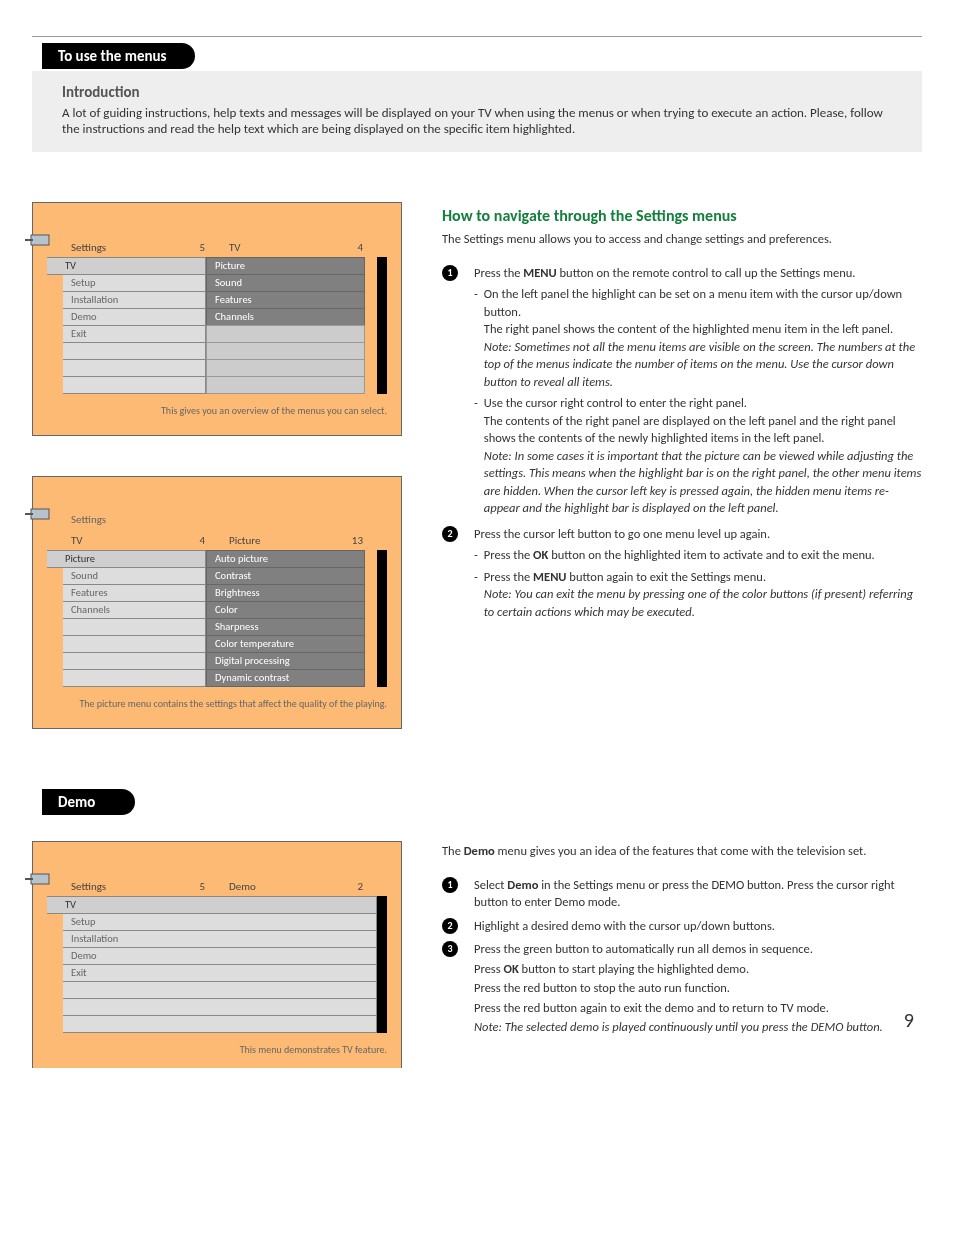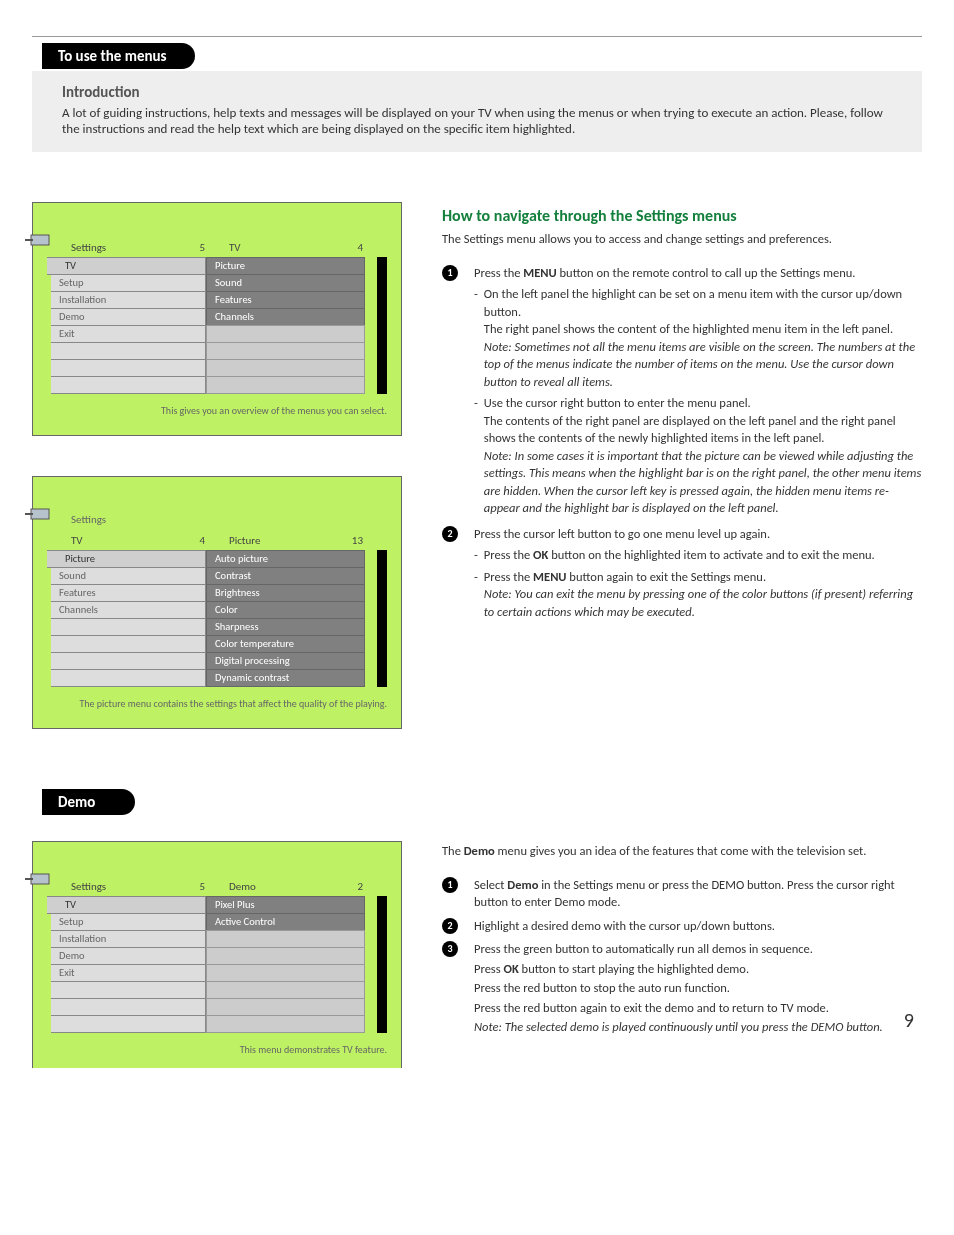--- a/index.html
+++ b/index.html
@@ -94,21 +94,21 @@
     margin-top: 4px;
   }
   .sub .dash { flex-shrink: 0; }
   .note { font-style: italic; }
 
   
   .osd {
     border: 1px solid #666;
     padding: 28px 14px 18px 14px;
     margin-bottom: 40px;
-    background: #bef264;
+    background: #fdba74;
     font-size: 11px;
     color: #555;
   }
   .osd-tab {
     position: relative;
     height: 14px;
     margin-left: -22px;
     margin-bottom: -6px;
     z-index: 2;
   }
@@ -135,21 +135,21 @@
     line-height: 16px;
     padding: 0 8px;
     border: 1px solid #888;
     margin-top: -1px;
     font-size: 10.5px;
   }
   .osd-list.left .osd-row {
     background: #ddd;
     color: #666;
     border-left: none;
-    margin-left: 4px;
+    margin-left: 16px;
   }
   .osd-list.left .osd-row.hl {
     background: #cfcfcf;
     color: #333;
     font-weight: 500;
     margin-left: 0;
     padding-left: 18px;
   }
   .osd-list.right .osd-row {
     background: #808080;
@@ -302,21 +302,21 @@
               <span class="dash">-</span>
               <div>
                 <div>On the left panel the highlight can be set on a menu item with the cursor up/down button.</div>
                 <div>The right panel shows the content of the highlighted menu item in the left panel.</div>
                 <div class="note">Note: Sometimes not all the menu items are visible on the screen. The numbers at the top of the menus indicate the number of items on the menu.  Use the cursor down button to reveal all items.</div>
               </div>
             </div>
           <div class="sub">
               <span class="dash">-</span>
               <div>
-                <div>Use the cursor right button to enter the menu panel.</div>
+                <div>Use the cursor right control to enter the right panel.</div>
                 <div>The contents of the right panel are displayed on the left panel and the right panel shows the contents of the newly highlighted items in the left panel.</div>
                 <div class="note">Note: In some cases it is important that the picture can be viewed while adjusting the settings. This means when the highlight bar is on the right panel, the other menu items are hidden.  When the cursor left key is pressed again, the hidden menu items re-appear and the highlight bar is displayed on the left panel.</div>
               </div>
             </div>
         </div>
       </div>
 
       <div class="step">
         <span class="num">2</span>
         <div class="body">
@@ -364,30 +364,20 @@
         <div class="osd-body">
           <div class="osd-list left">
             <div class="osd-row hl">TV</div>
             <div class="osd-row">Setup</div>
             <div class="osd-row">Installation</div>
             <div class="osd-row">Demo</div>
             <div class="osd-row">Exit</div>
             <div class="osd-row"></div>
             <div class="osd-row"></div>
             <div class="osd-row"></div>
-          </div>
-          <div class="osd-list right">
-            <div class="osd-row">Pixel Plus</div>
-            <div class="osd-row">Active Control</div>
-            <div class="osd-row blank"></div>
-            <div class="osd-row blank"></div>
-            <div class="osd-row blank"></div>
-            <div class="osd-row blank"></div>
-            <div class="osd-row blank"></div>
-            <div class="osd-row blank"></div>
           </div>
           <div class="black-strip"></div>
         </div>
         <div class="osd-caption">This menu demonstrates TV feature.</div>
       </div>
     </div>
 
     <div class="right-col">
       <p class="lead">
         <span>The </span><b>Demo</b><span> menu gives you an idea of the features that come with the television set.</span>

